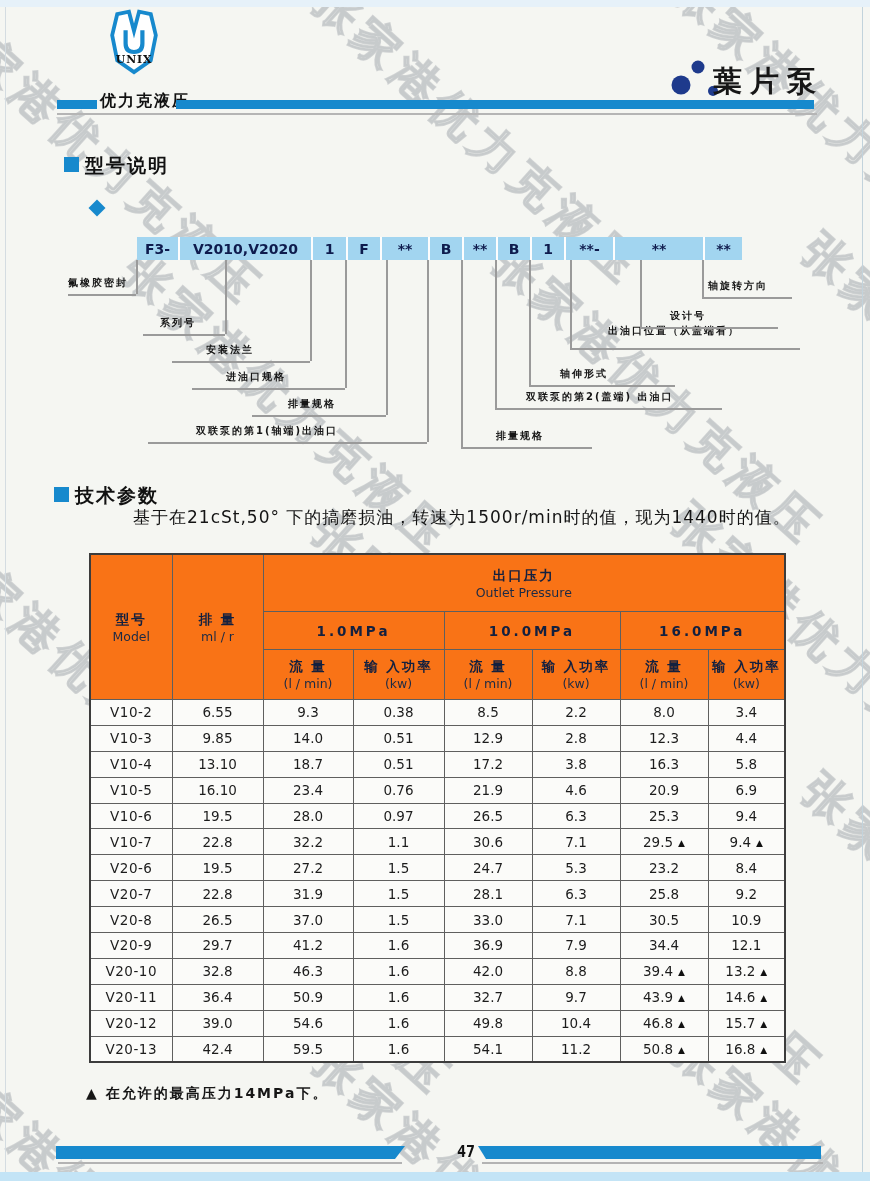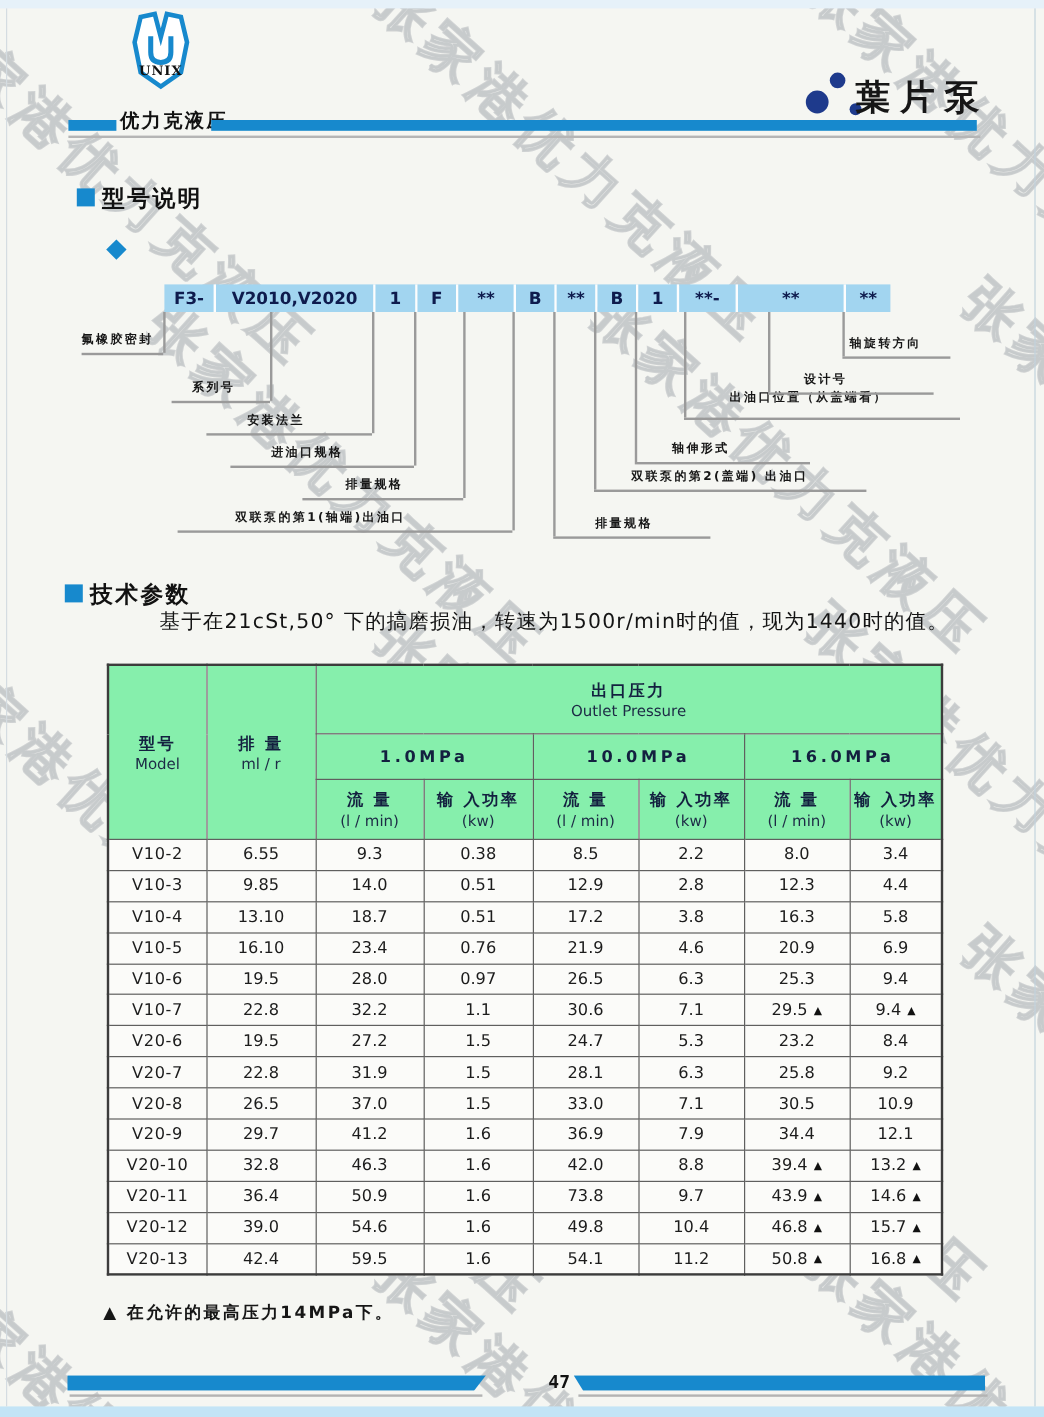--- a/index.html
+++ b/index.html
@@ -44,21 +44,21 @@
   .hline{position:absolute;height:1.5px;background:#9a9a9a;}
   .clabel{position:absolute;font-size:10px;font-weight:bold;color:#161616;letter-spacing:2px;white-space:nowrap;}
 
   .note-text{left:133px;top:506px;font-size:17px;color:#141414;letter-spacing:1px;white-space:nowrap;}
 
   
   .tbl-wrap{left:89px;top:553px;}
   table{border-collapse:collapse;table-layout:fixed;width:695px;background:#fbfbf9;}
   th,td{border:1px solid #5f5f5f;padding:0;text-align:center;vertical-align:middle;
         font-size:13.5px;color:#1c1c1c;overflow:hidden;}
-  thead th{background:#86efac;font-weight:bold;color:#13203f;}
+  thead th{background:#f97316;font-weight:bold;color:#13203f;}
   thead .en{display:block;font-weight:normal;font-size:12.5px;color:#1c2a45;}
   thead .cn{display:block;letter-spacing:2px;}
   tr.hrow1 th{height:56px;}
   tr.hrow2 th{height:37px;letter-spacing:3px;}
   tr.hrow3 th{height:49px;}
   tbody tr{height:25.9px;}
   tbody td{font-size:13.5px;}
   td.model-cell{letter-spacing:0.5px;}
   .tri{font-size:9px;margin-left:5px;vertical-align:1px;color:#111;}
   table{border:2px solid #3c3c3c;}
@@ -360,21 +360,21 @@
             <td>42.0</td>
             <td>8.8</td>
             <td><span>39.4</span><span class="tri">▲</span></td>
             <td><span>13.2</span><span class="tri">▲</span></td>
           </tr>
           <tr>
             <td class="model-cell">V20-11</td>
             <td>36.4</td>
             <td>50.9</td>
             <td>1.6</td>
-            <td>73.8</td>
+            <td>32.7</td>
             <td>9.7</td>
             <td><span>43.9</span><span class="tri">▲</span></td>
             <td><span>14.6</span><span class="tri">▲</span></td>
           </tr>
           <tr>
             <td class="model-cell">V20-12</td>
             <td>39.0</td>
             <td>54.6</td>
             <td>1.6</td>
             <td>49.8</td>

